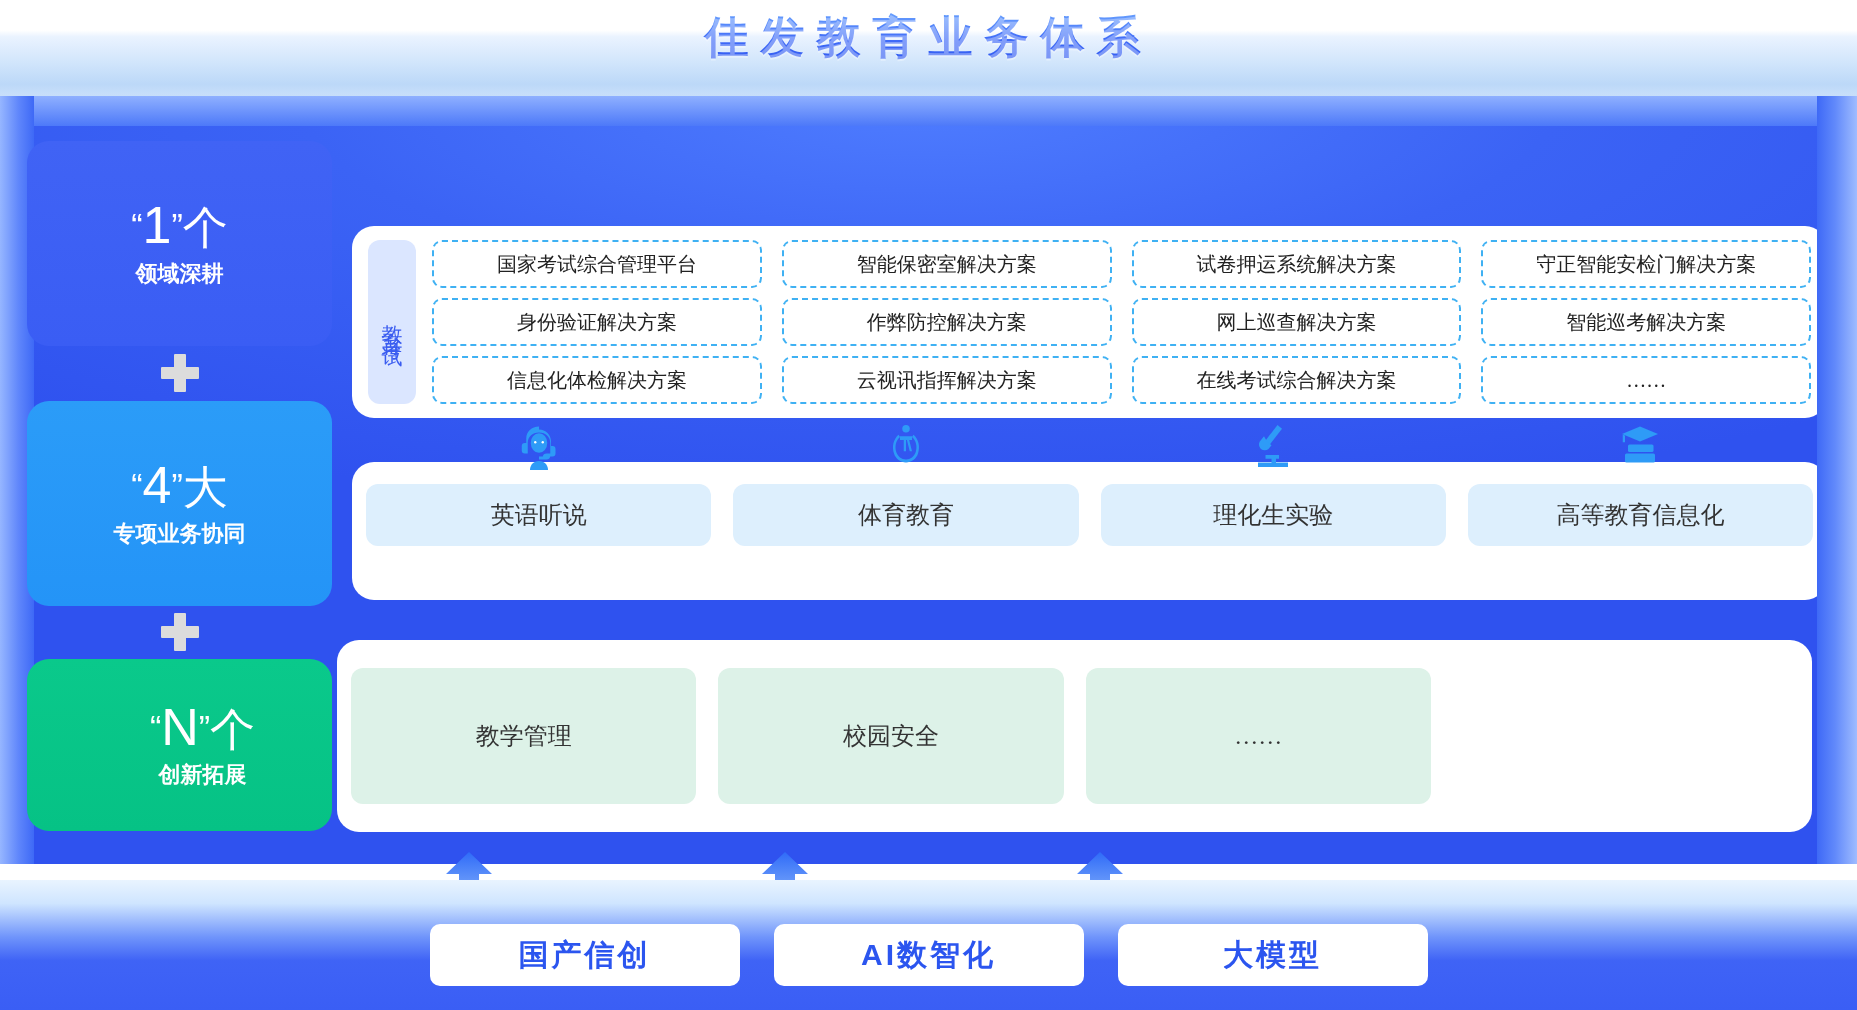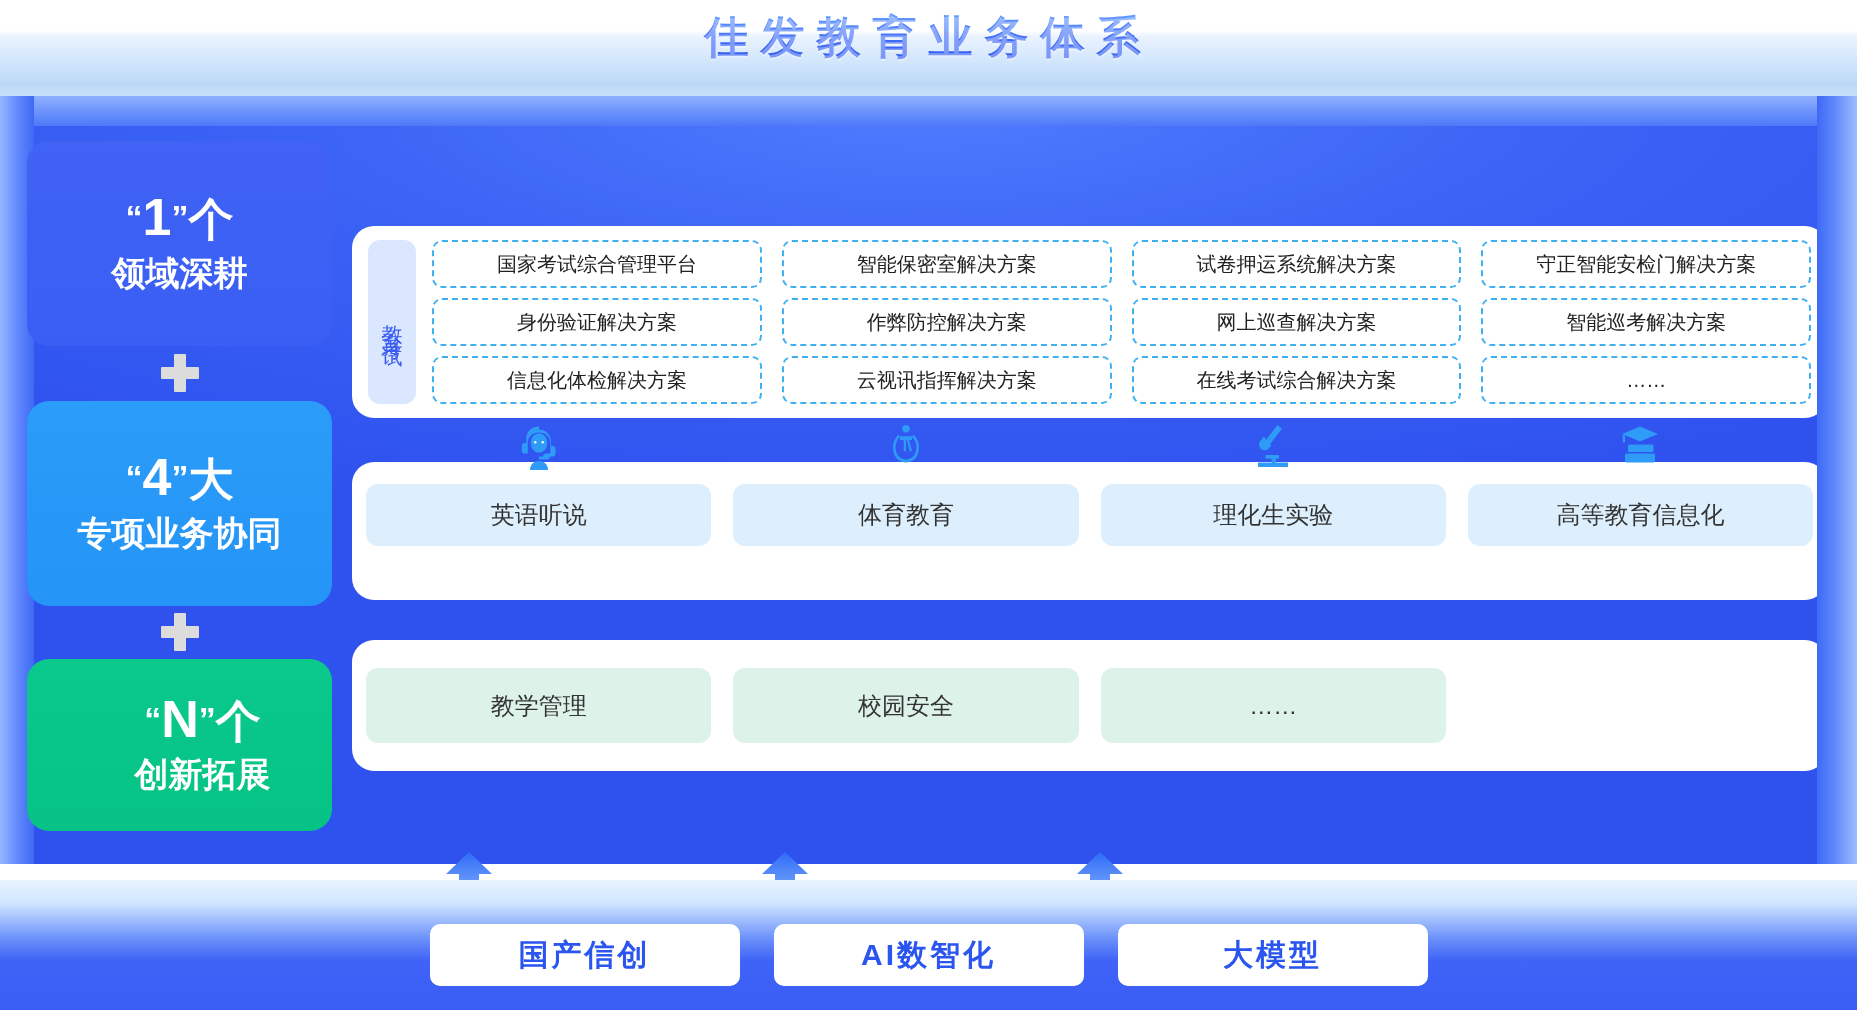--- a/index.html
+++ b/index.html
@@ -58,47 +58,47 @@
   
   .left-col {
     position:absolute; left:27px; top:45px; width:305px; height:690px;
   }
   .side-card {
     position:absolute; left:0; width:305px;
     border-radius:22px;
     display:flex; flex-direction:column; align-items:center; justify-content:center;
     color:#ffffff;
   }
-  .side-card .l1 { font-size:45px; font-weight:bold; line-height:1.05; white-space:nowrap; }
+  .side-card .l1 { font-size:45px; font-weight:normal; line-height:1.05; white-space:nowrap; }
   .side-card .l1 .q { font-size:34px; vertical-align:6px; }
   .side-card .l1 .big { font-size:52px; }
-  .side-card .l2 { font-size:34px; font-weight:bold; margin-top:6px; white-space:nowrap; }
+  .side-card .l2 { font-size:22px; font-weight:bold; margin-top:6px; white-space:nowrap; }
 
   #side-1 { top:0;   height:205px; background:linear-gradient(180deg,#4063f5 0%,#3a5df4 100%); }
   #side-2 { top:260px; height:205px; background:linear-gradient(180deg,#2b9cf8 0%,#2494f7 100%); }
   #side-3 { top:518px; height:172px; background:linear-gradient(180deg,#0ac98b 0%,#06c285 100%);padding-left:46px; }
 
   .plus {
     position:absolute; left:134px; width:38px; height:38px; color:#dcdcdc;
   }
   .plus:before,.plus:after{
     content:""; position:absolute; background:#dcdcdc; border-radius:1px;
   }
   .plus:before{ left:13px; top:0; width:12px; height:38px; }
   .plus:after{ left:0; top:13px; width:38px; height:12px; }
   #plus-1 { top:213px; }
   #plus-2 { top:472px; }
 
   
   .panel {
-    position:absolute; background:#ffffff; border-radius:22px;
+    position:absolute; background:#ffffff; border-radius:22px;font-family:Liberation Serif, serif;
   }
   #panel-1 { left:352px; top:130px; width:1475px; height:192px; }
   #panel-2 { left:352px; top:366px; width:1475px; height:138px; }
-  #panel-3 { left:352px; top:544px; width:1475px; height:131px; }
+  #panel-3 { left:337px; top:544px; width:1475px; height:192px; }
 
   
   .vlabel {
     position:absolute; left:16px; top:14px; width:48px; height:164px;
     background:#dbe6ff; border-radius:12px;
     display:flex; align-items:center; justify-content:center;
     writing-mode:vertical-rl; text-orientation:upright;
     font-size:21px; color:#3a5cf0; letter-spacing:7px; font-weight:500;
   }
   .grid1 {

